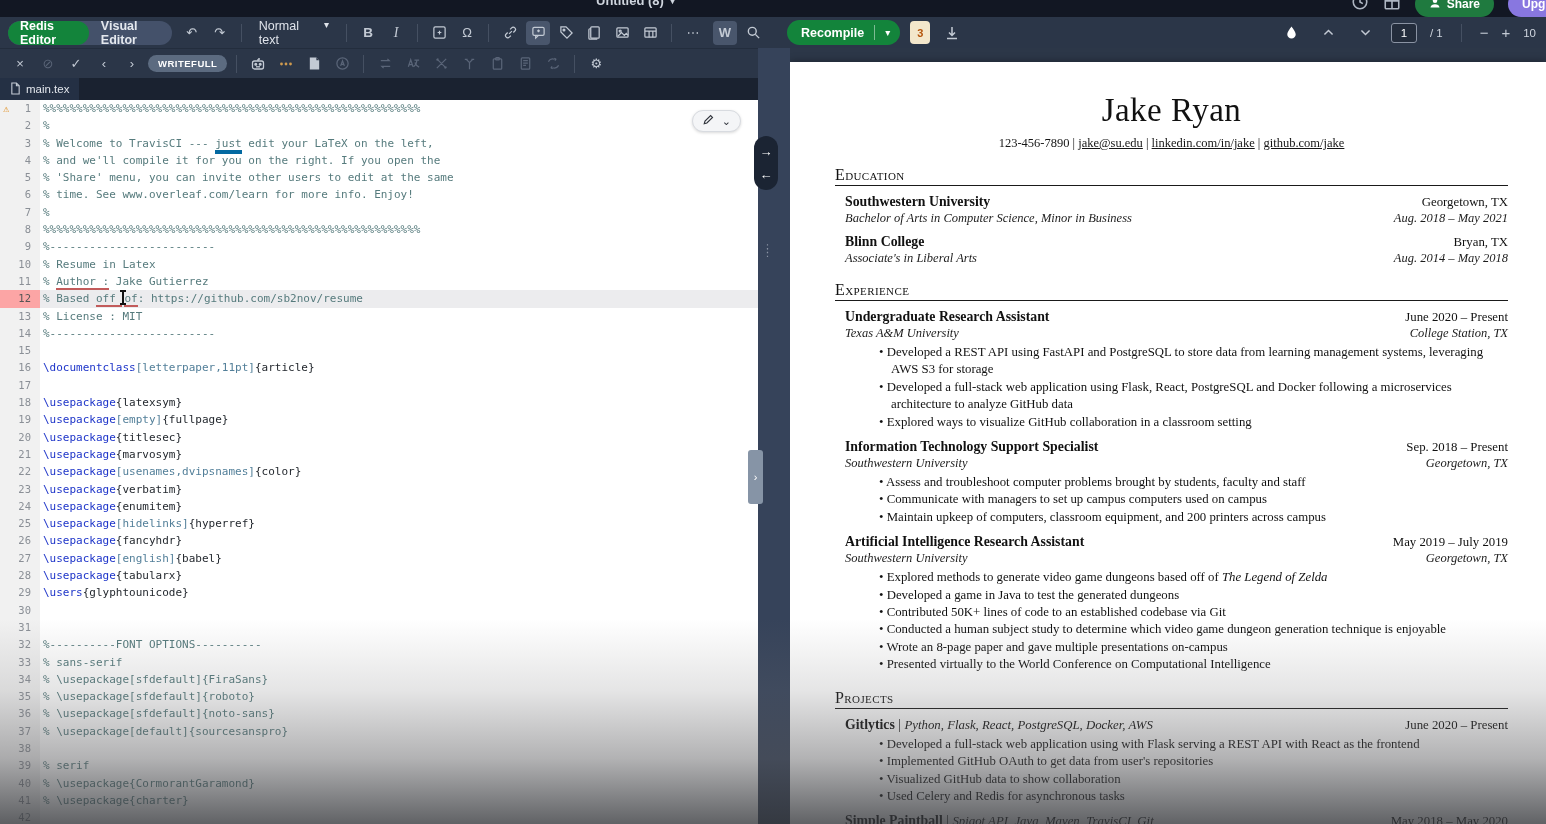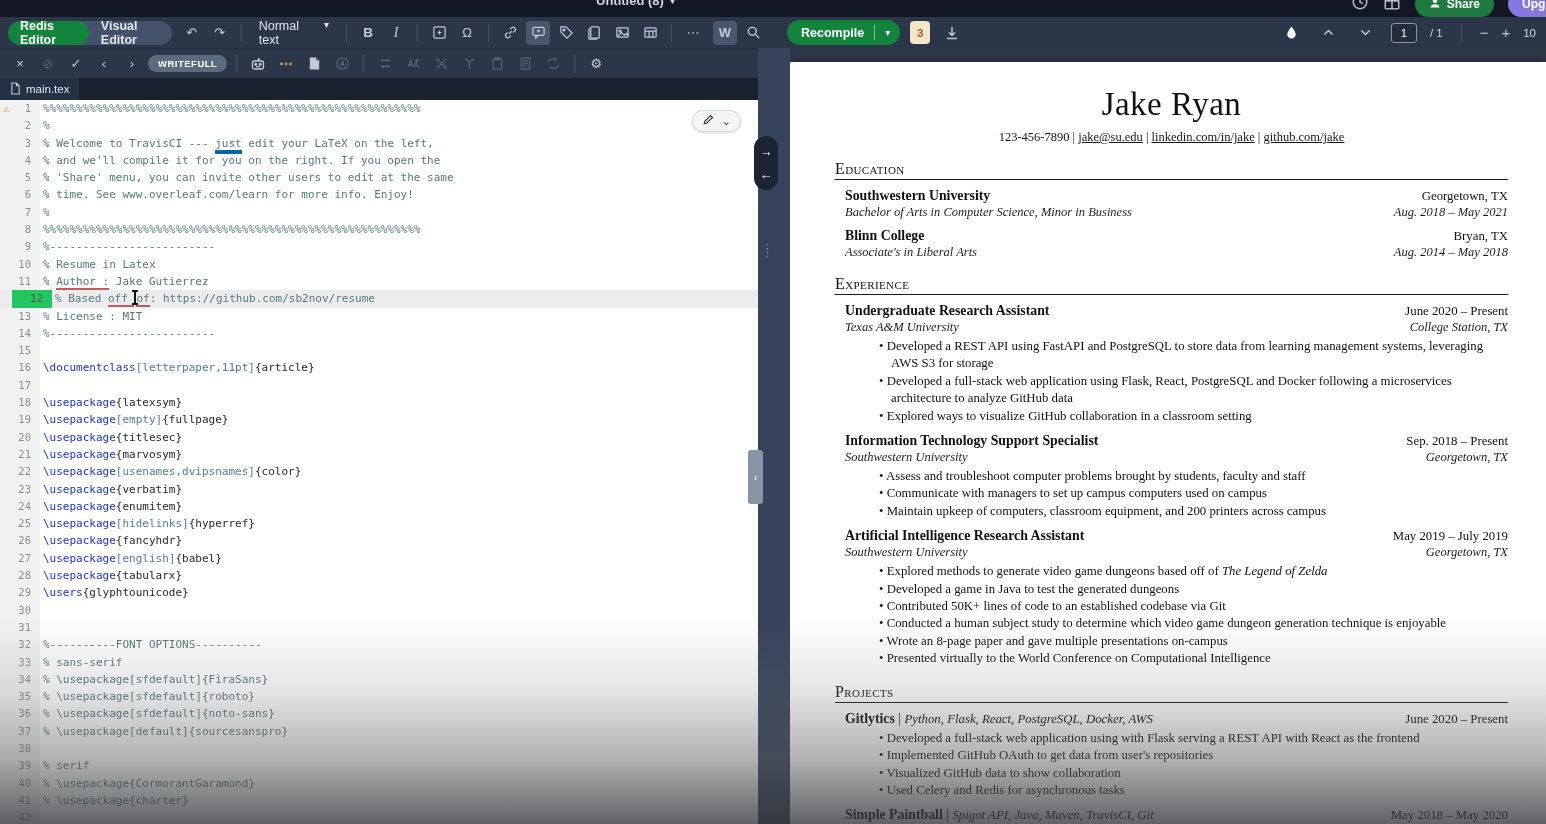--- a/index.html
+++ b/index.html
@@ -44,21 +44,21 @@
   .tabrow { height:22px; background:#1a2230; display:flex; align-items:center; flex:none; }
   .filetab { display:flex; align-items:center; gap:5px; padding:0 10px; height:22px; background:#243044; color:#e2e6ec; font-size:11.5px; cursor:pointer; }
 
   
   .editor { position:relative; flex:1; background:#ffffff; overflow:hidden; display:flex; }
   .code-scroller { flex:1; font-family:"DejaVu Sans Mono","Liberation Mono",monospace; font-size:11px; }
   .code-line { display:flex; height:17.3px; line-height:17.3px; white-space:pre; cursor:text; }
   .gutter-cell { width:40px; flex:none; background:#f1f1f1; color:#8a8f96; text-align:right; padding-right:9px; font-size:10.5px; position:relative; }
   .warn-tri { position:absolute; left:3px; top:0; color:#e08c1a; font-size:10px; }
   .line-content { padding-left:3px; color:#2f3337; }
-  .code-line.active .gutter-cell { background:#22c55e; color:#555;margin-left:12px; }
+  .code-line.active .gutter-cell { background:#fca5a5; color:#555; }
   .code-line.active { background:#ececee; }
   .c { color:#567b7d; }
   .k { color:#1d34c9; }
   .o { color:#527f99; }
   .a { color:#24292f; }
   .uo { border-bottom:4px solid #0369a1; }
   .ur { border-bottom:2px solid #c25b5b; }
   .ibeam { display:inline-block; width:2px; height:13px; background:#111; vertical-align:-2px; box-shadow:-3px -1px 0 -5px; position:relative; }
   .ibeam::before,.ibeam::after{ content:""; position:absolute; left:-2px; width:6px; height:2px; background:#111; }
   .ibeam::before{ top:-1px; } .ibeam::after{ bottom:-1px; }
@@ -82,21 +82,21 @@
   .logs-badge { width:20px; height:23px; background:#f3e7cb; border-radius:4px; color:#b45309; font-size:11px; font-weight:bold; display:flex; align-items:center; justify-content:center; cursor:pointer; }
   .pdf-tb-right { margin-left:auto; display:flex; align-items:center; gap:13px; color:#c3cad4; }
   .page-box { width:26px; height:20px; background:#232c3b; border:1px solid #8a93a3; border-radius:3px; color:#fff; font-size:11.5px; text-align:center; font-family:"Liberation Sans",sans-serif; }
   .pg-total { font-size:11.5px; color:#cfd5de; }
   .zoom-lbl { font-size:11.5px; color:#cfd5de; }
   .pm { font-size:15px; cursor:pointer; }
 
   
   .pdf-viewport { flex:1; background:#2c3748; position:relative; overflow:hidden; }
   .pdf-page { position:absolute; left:17px; top:14px; width:756px; height:1020px; background:#fff; box-shadow:0 0 8px rgba(0,0,0,.4); padding:24px 38px 0 45px; font-family:"Liberation Serif",serif; color:#111; }
-  .r-name { text-align:center; font-size:33px; letter-spacing:.5px; margin-top:0; }
+  .r-name { text-align:center; font-size:33px; letter-spacing:.5px; margin-top:6px; }
   .r-contact { text-align:center; font-size:12.5px; margin-top:7px; color:#151515; }
   .r-contact .lnk { text-decoration:underline; cursor:pointer; }
   .r-section { margin-top:15px; }
   .r-sec-title { font-variant:small-caps; font-size:16px; letter-spacing:.4px; border-bottom:1.2px solid #1a1a1a; padding-bottom:1px; }
   .r-entry { margin-top:8px; }
   .r-l1 { display:flex; justify-content:space-between; align-items:baseline; padding-left:10px; }
   .r-l1 .lt { font-size:13.8px; font-weight:bold; }
   .r-l1 .lt .sep { font-weight:normal; }
   .r-l1 .lt .tech { font-weight:normal; font-style:italic; font-size:12.8px; }
   .r-l1 .rt { font-size:12.8px; }

